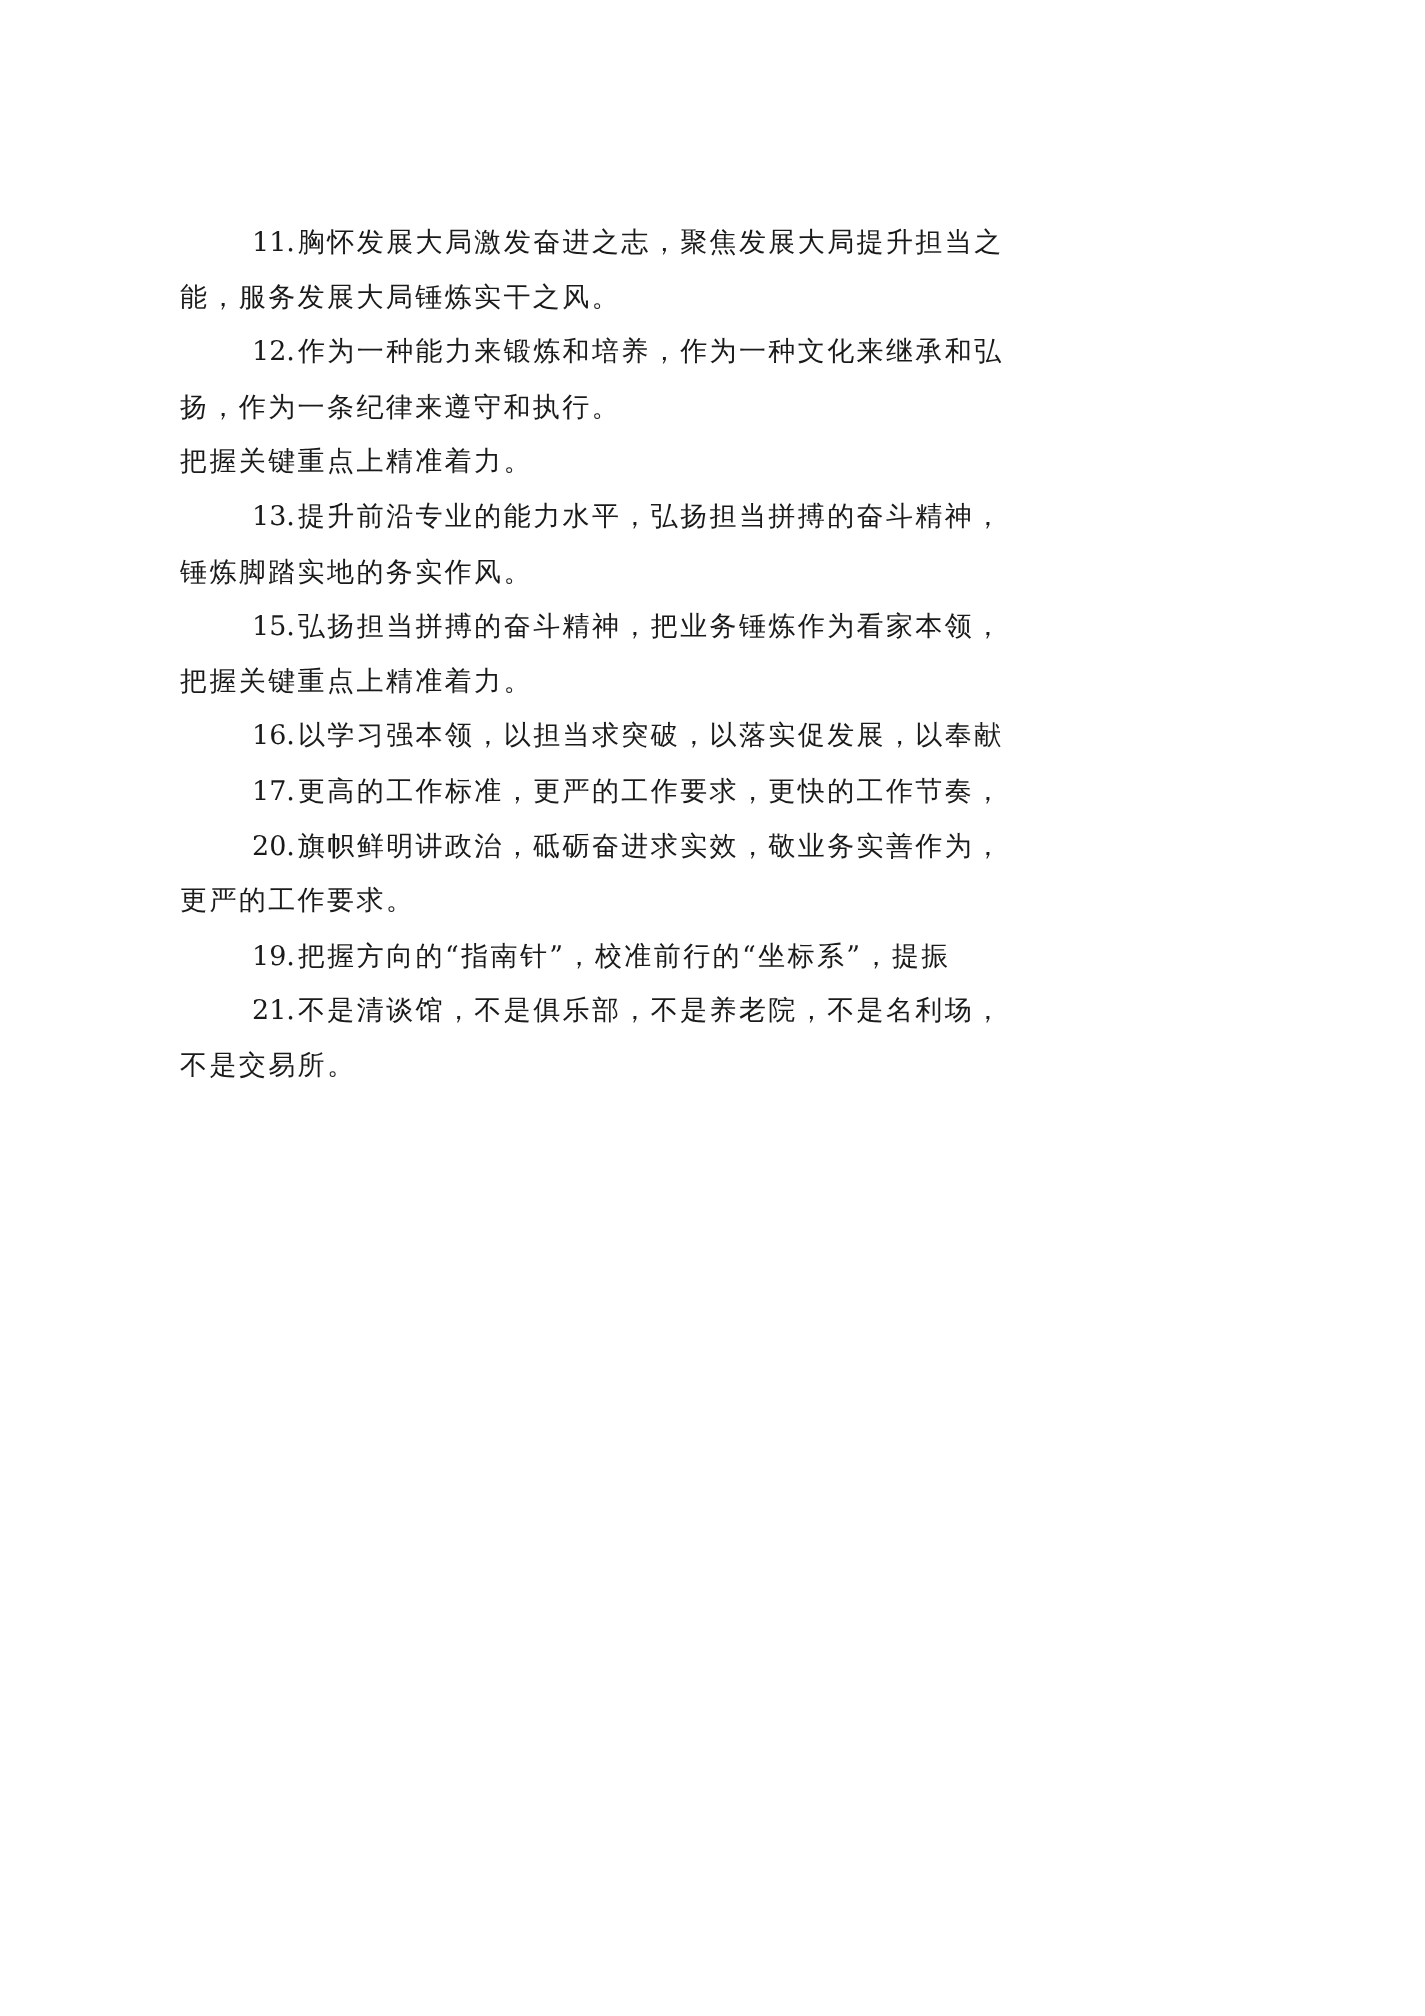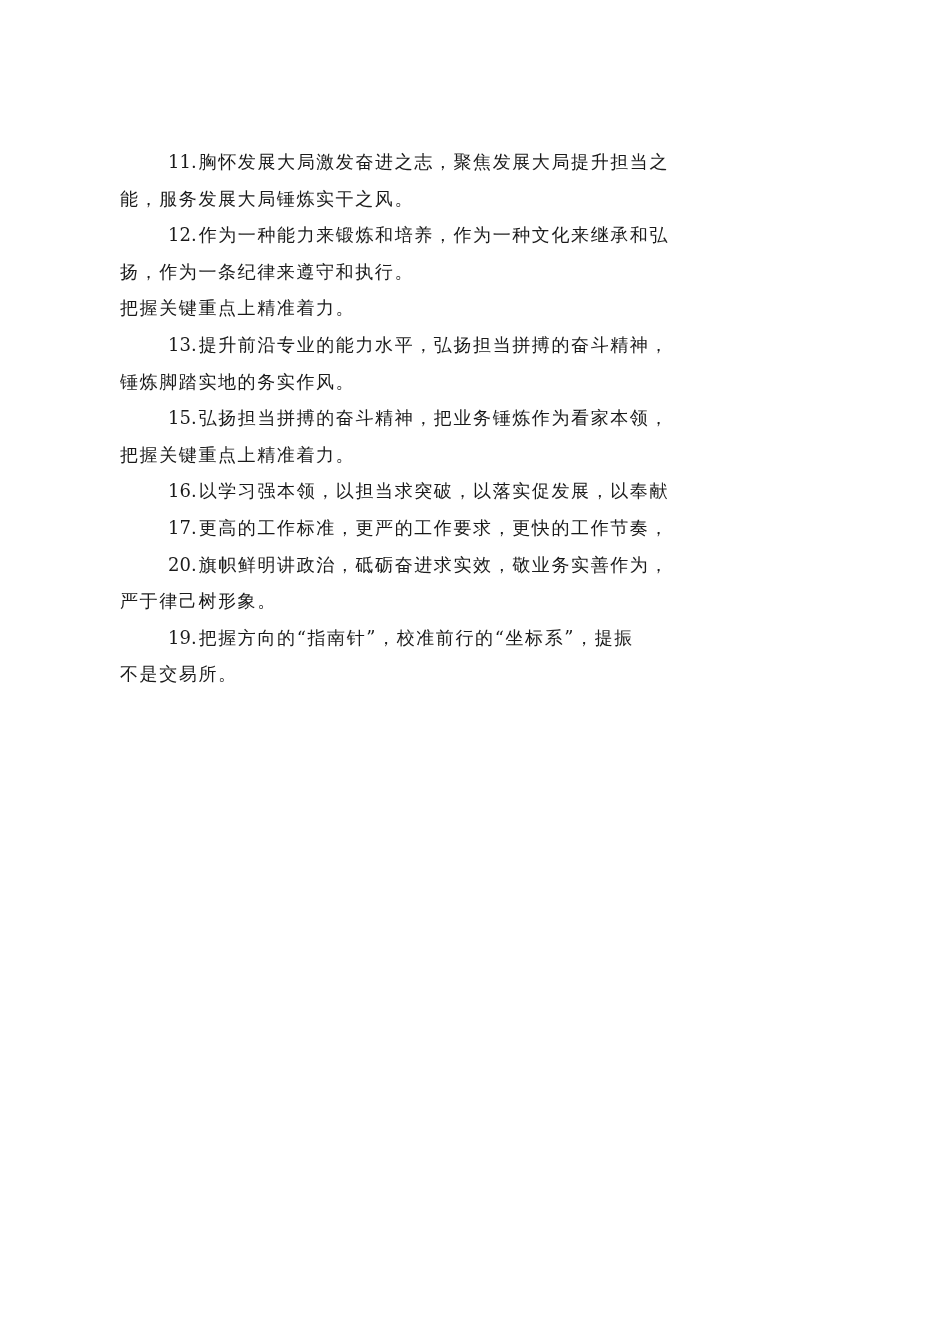--- a/index.html
+++ b/index.html
@@ -63,21 +63,22 @@
     <div class="line">把握关键重点上精准着力。</div>
   </div>
   <div class="item">
     <div class="line first"><span class="num">16.</span><span>以学习强本领，以担当求突破，以落实促发展，以奉献</span></div>
   </div>
   <div class="item">
     <div class="line first"><span class="num">17.</span><span>更高的工作标准，更严的工作要求，更快的工作节奏，</span></div>
   </div>
   <div class="item">
     <div class="line first"><span class="num">20.</span><span>旗帜鲜明讲政治，砥砺奋进求实效，敬业务实善作为，</span></div>
-    <div class="line">严于律己树形象。</div>
+    <div class="line">更严的工作要求。</div>
   </div>
   <div class="item">
     <div class="line first"><span class="num">19.</span><span>把握方向的“指南针”，校准前行的“坐标系”，提振</span></div>
   </div>
   <div class="item">
+    <div class="line first"><span class="num">21.</span><span>不是清谈馆，不是俱乐部，不是养老院，不是名利场，</span></div>
     <div class="line">不是交易所。</div>
   </div>
 </div>
 
 </body></html>

